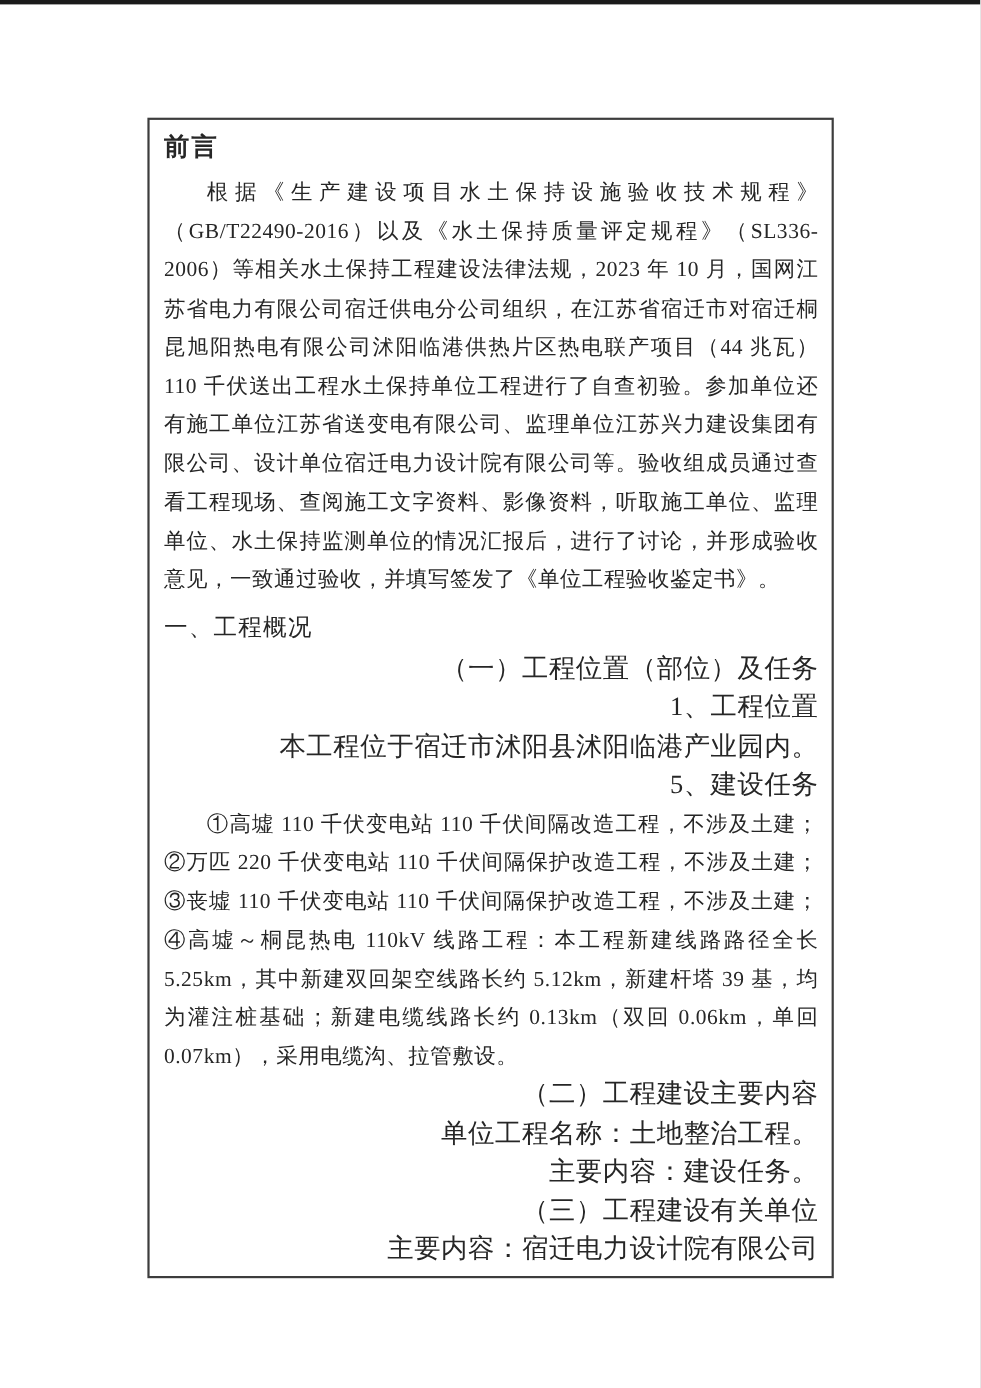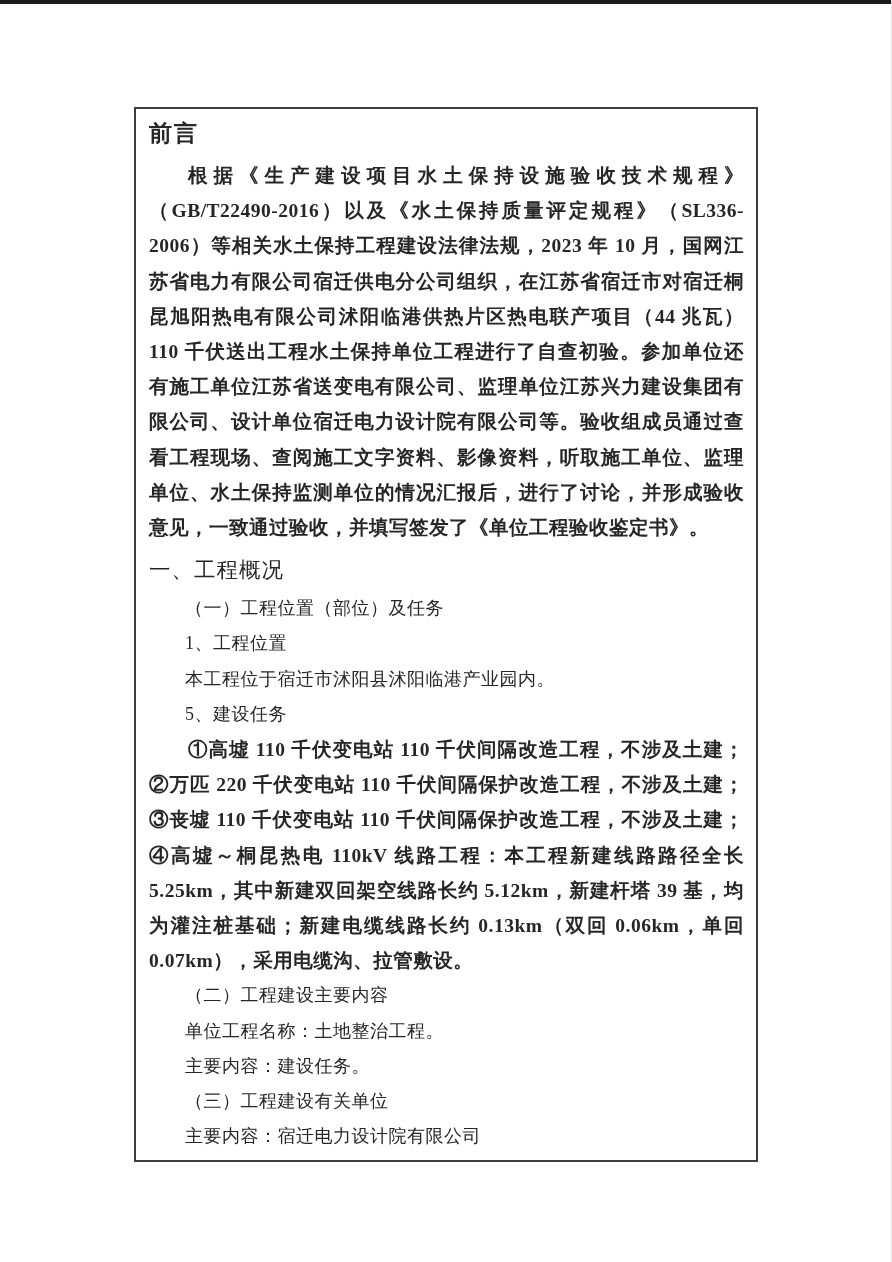--- a/index.html
+++ b/index.html
@@ -53,29 +53,29 @@
     margin: 9px 0 5px 0;
     letter-spacing: 1px;
   }
   .para {
     font-size: 19.5px;
     line-height: 35.2px;
     margin: 0;
     text-indent: 2em;
     text-align: justify;
     letter-spacing: 0.5px;
-    font-weight: bold;
   }
   .line {
-    font-size: 18px;
+    font-size: 24px;
     line-height: 35.2px;
     margin: 0;
     text-indent: 2em;
     letter-spacing: 0.5px;
     white-space: nowrap;
+    text-align: right;
   }
 </style>
 </head>
 <body>
 
 <div class="page">
   <div class="top-bar"></div>
   <div class="right-edge"></div>
 
   <div class="doc-box">

